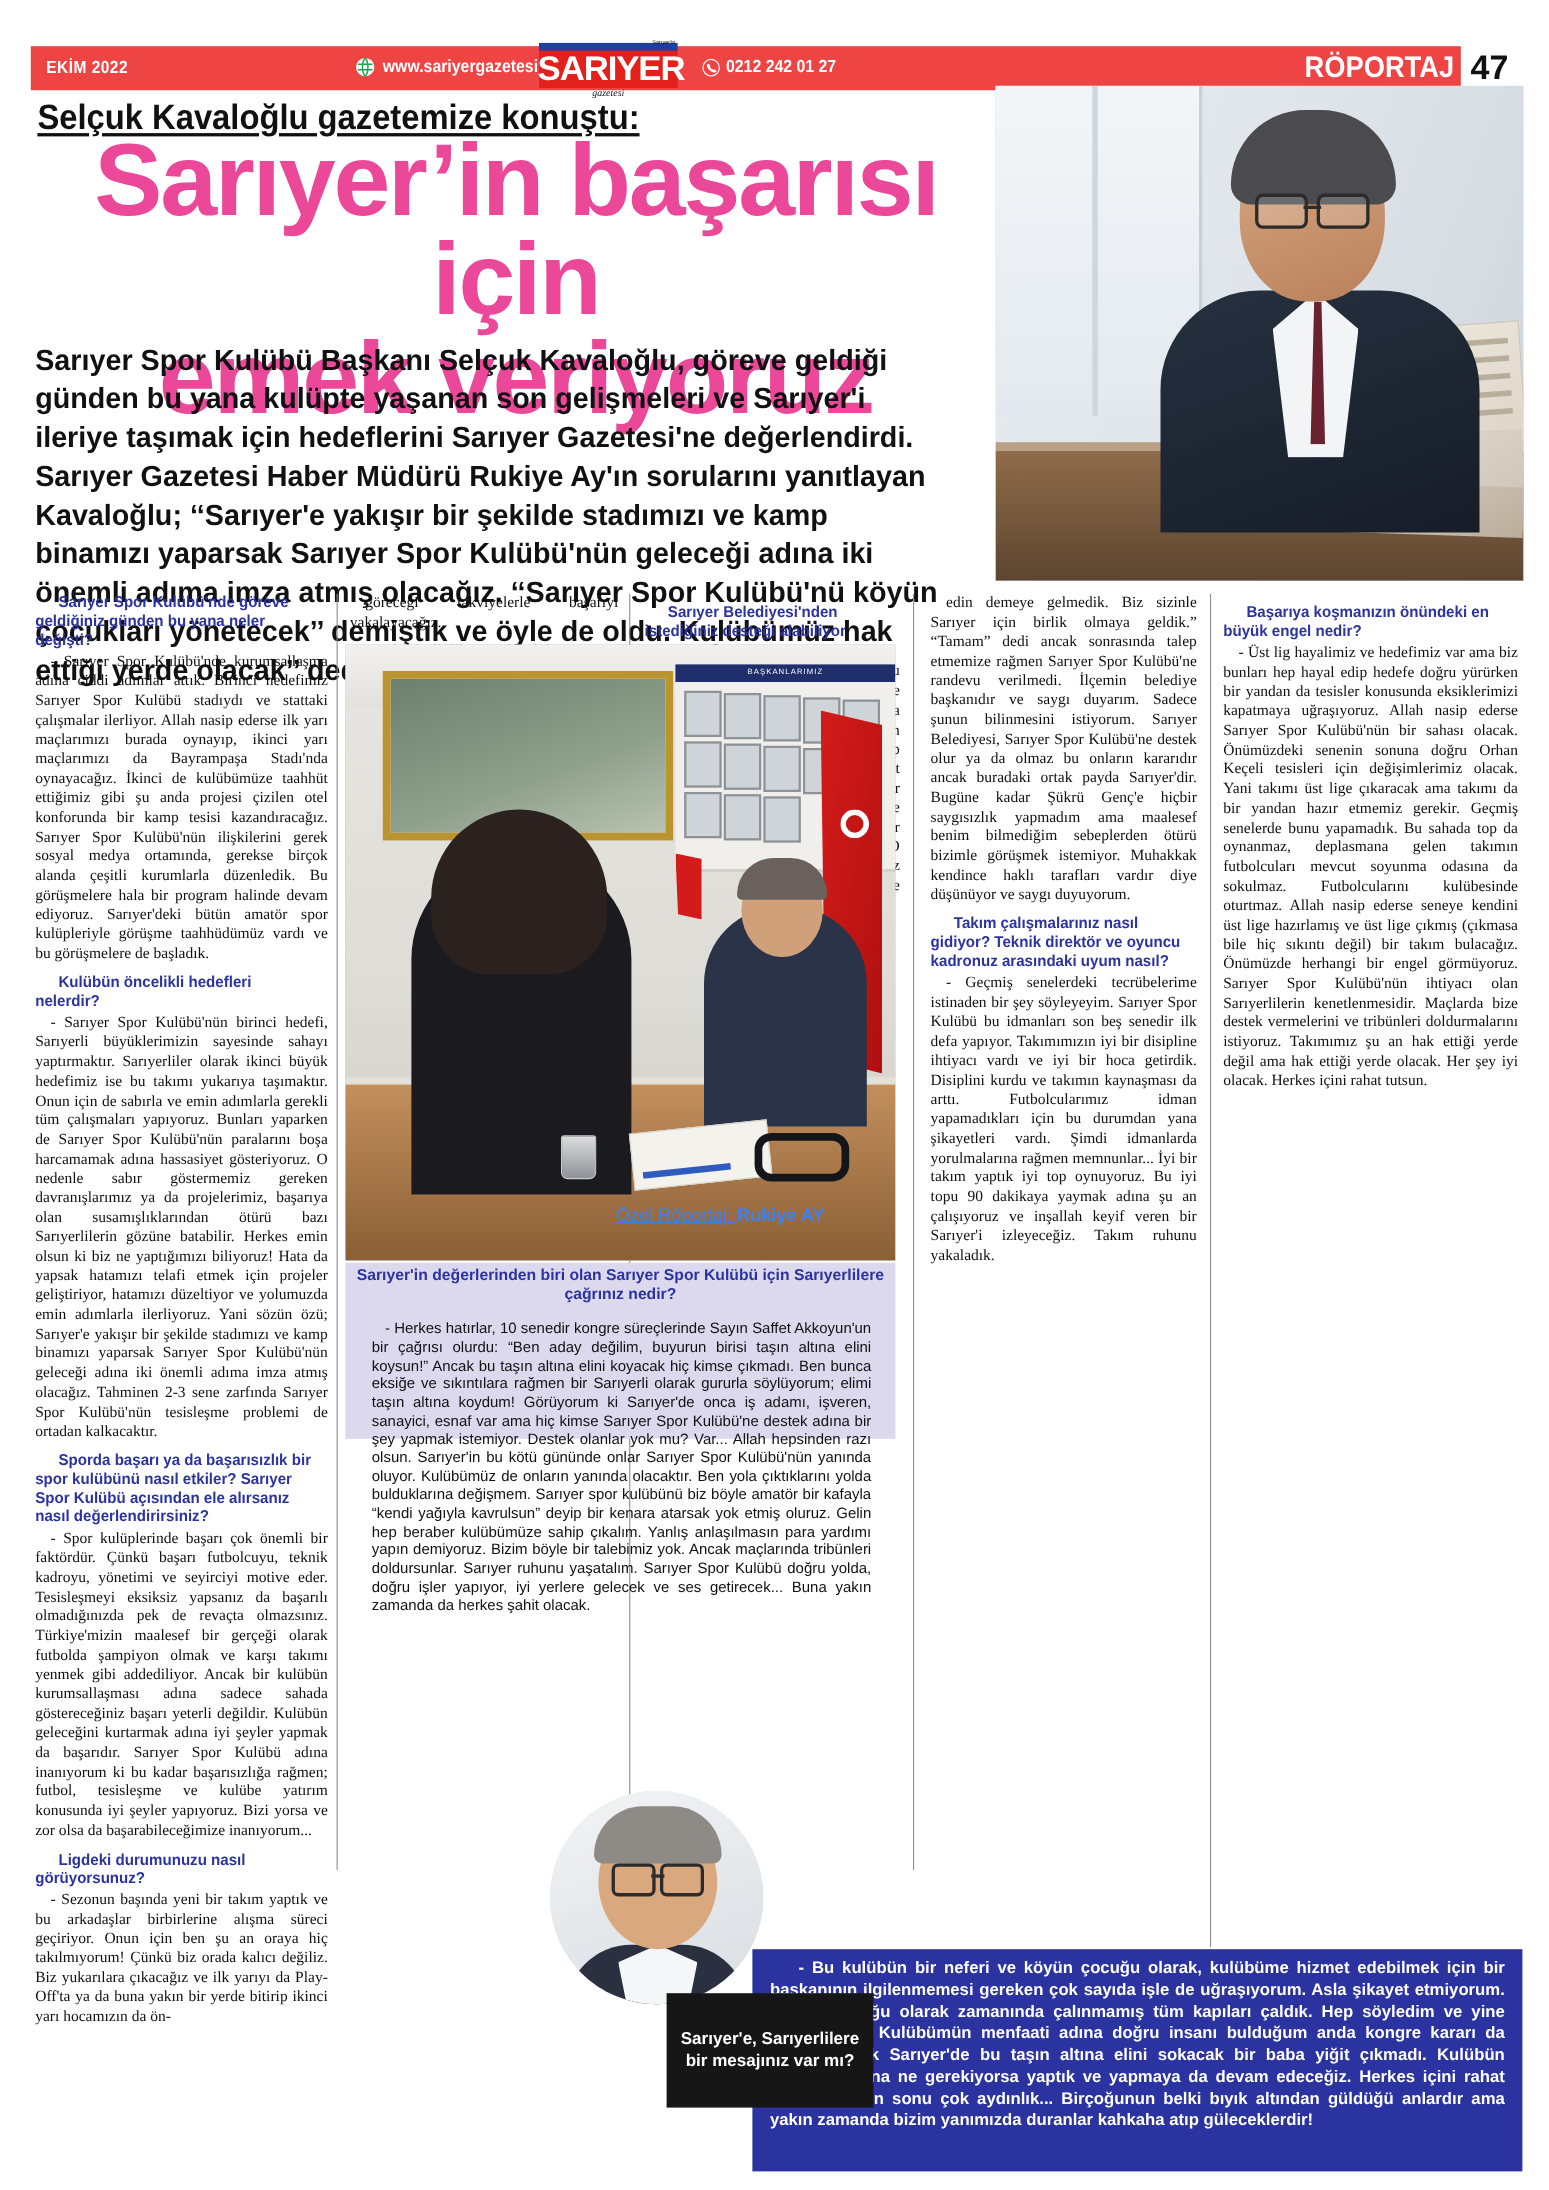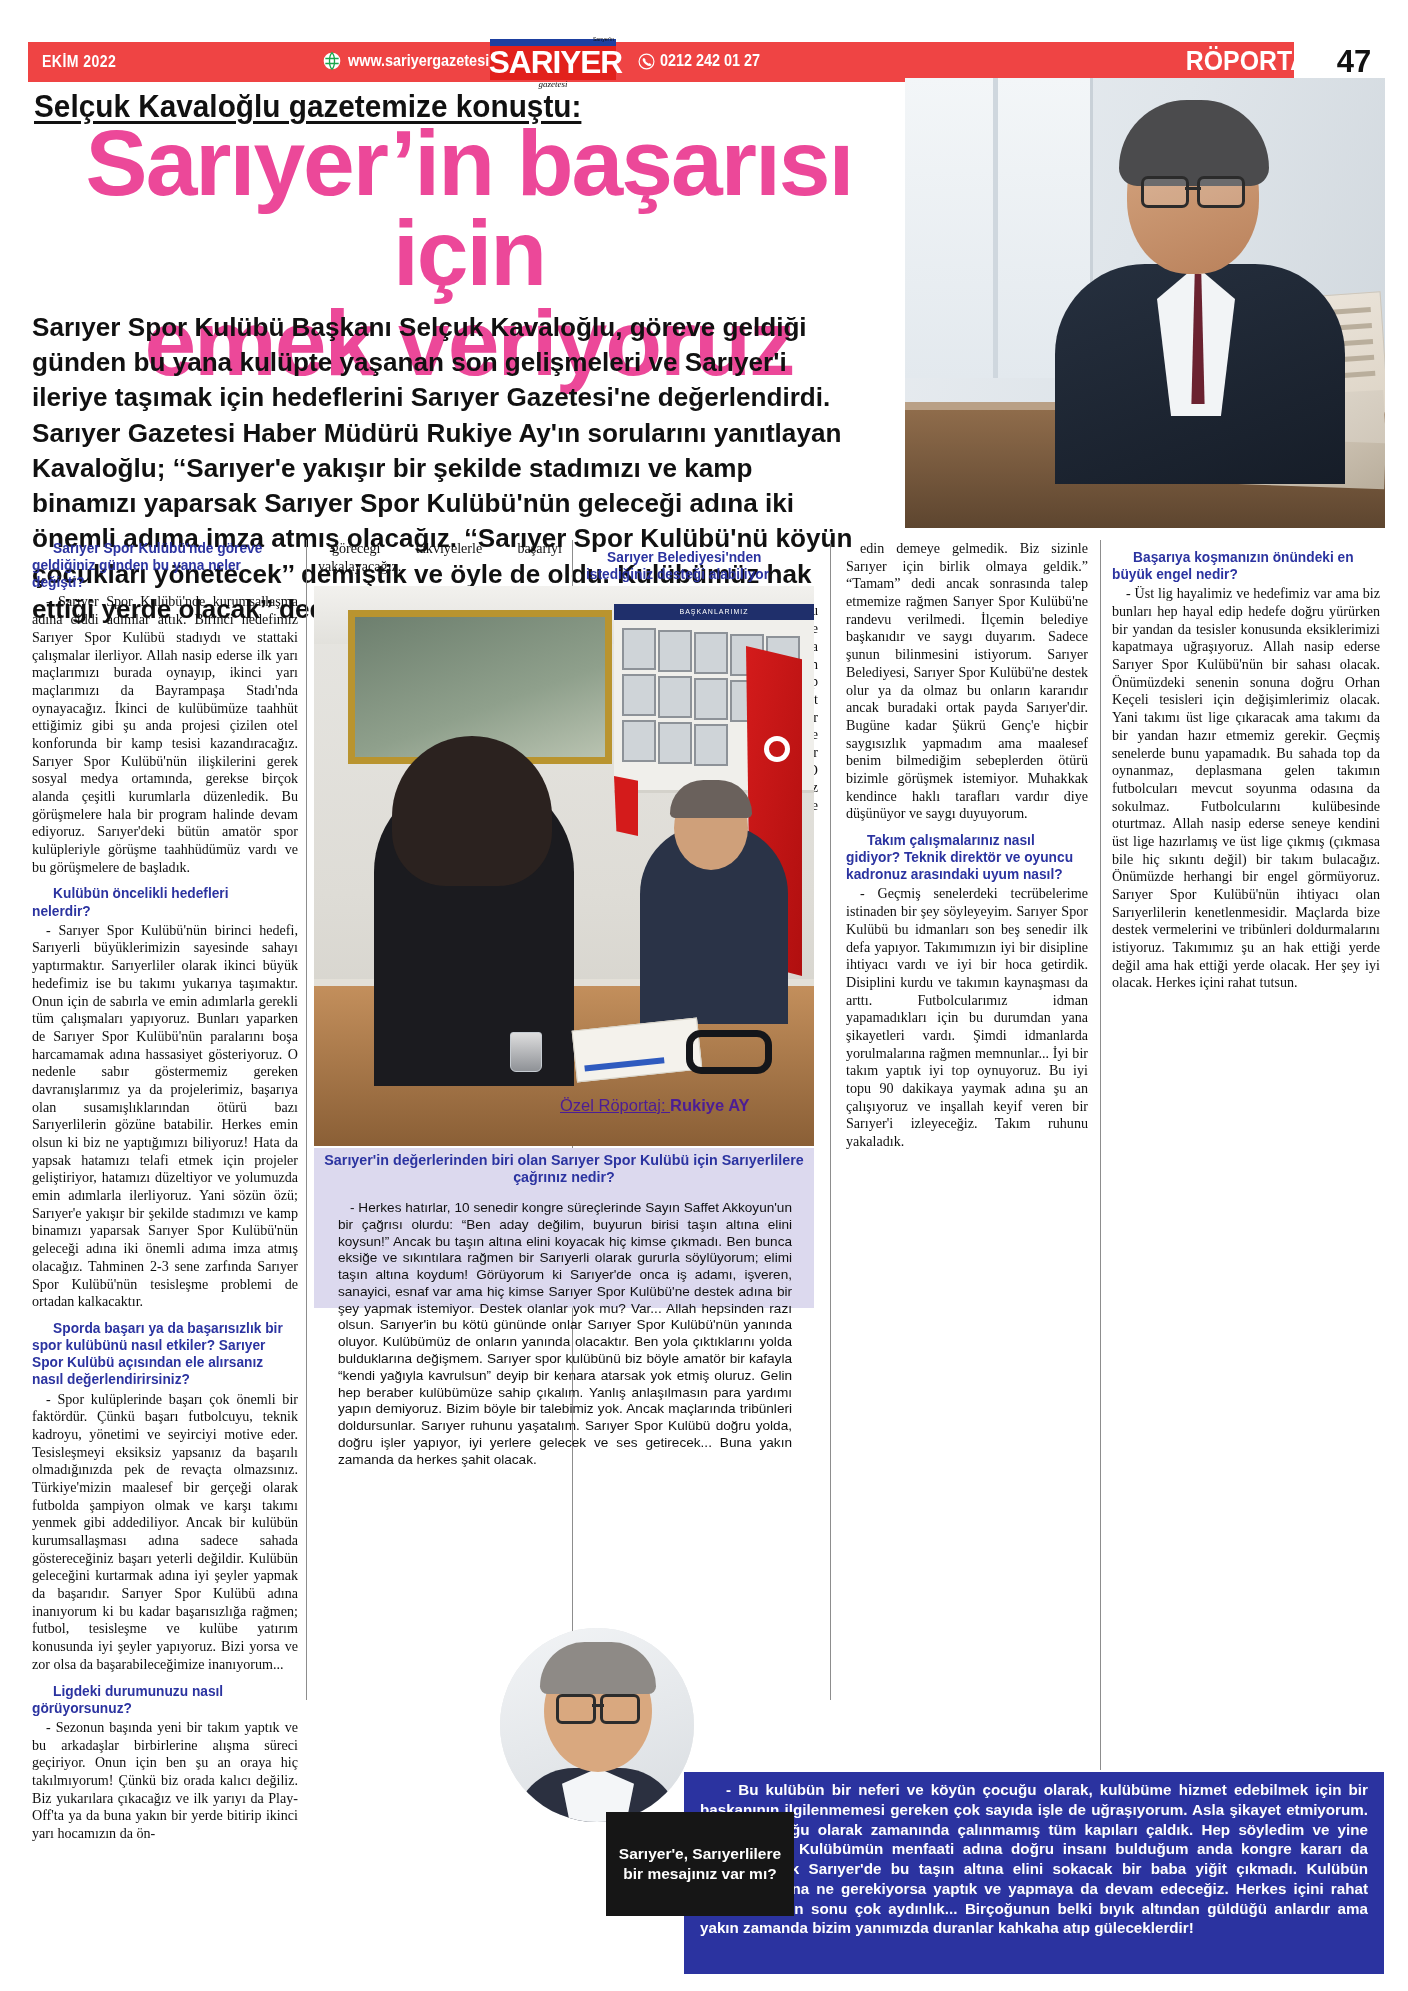--- a/index.html
+++ b/index.html
@@ -59,21 +59,21 @@
   }
   .phone-ico{width:17px;height:17px;display:block;}
   .topbar-section{
     position:absolute;right:58px;top:4px;
     color:#ffffff;font-size:27px;font-weight:bold;letter-spacing:0px;
     transform:scaleX(.92);transform-origin:right center;
   }
   .topbar-pageno{
     position:absolute;right:0px;top:-2px;width:52px;height:44px;
     background:#ffffff;color:#111;font-size:31px;font-weight:bold;
-    text-align:center;line-height:44px;padding-left:34px;
+    text-align:center;line-height:44px;
   }
 
   
   .kicker{
     position:absolute;left:34px;top:88px;
     font-size:32px;font-weight:bold;color:#111;
     text-decoration:underline;
     text-underline-offset:4px;
     font-family:"Liberation Sans",sans-serif;
     transform:scaleX(.93);transform-origin:left center;
@@ -272,21 +272,21 @@
     border:7px solid #14161a;
   }
   .mid-photo .glassjar{
     position:absolute;left:196px;bottom:74px;width:30px;height:38px;
     background:linear-gradient(180deg,rgba(255,255,255,.85),rgba(220,225,230,.6));
     border:1px solid #c6ccd2;border-radius:3px 3px 6px 6px;
   }
   .photo-credit{
     position:absolute;left:560px;top:1096px;
     font-family:"Liberation Sans",sans-serif;
-    font-size:16.5px;color:#4c1d95;
+    font-size:16.5px;color:#3b82f6;
     background:rgba(255,255,255,0);
   }
   .photo-credit .u{text-decoration:underline;}
   .photo-credit b{font-weight:bold;}
 
   
   .lav-panel{
     position:absolute;left:314px;top:1148px;width:500px;height:160px;
     background:#dcd9ee;
   }

